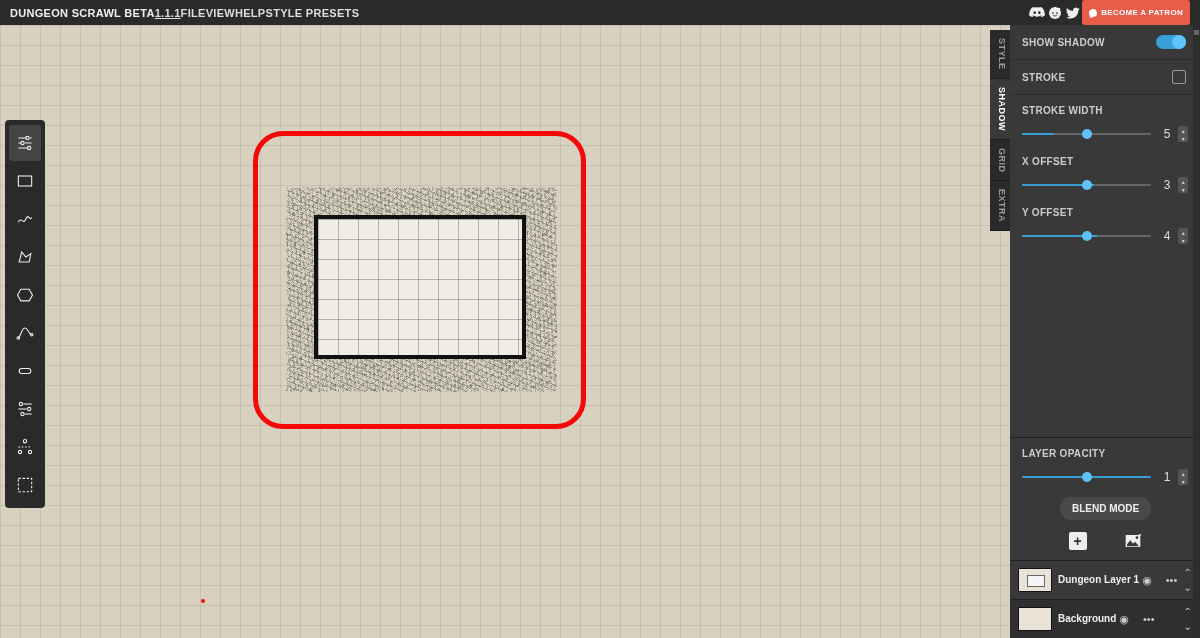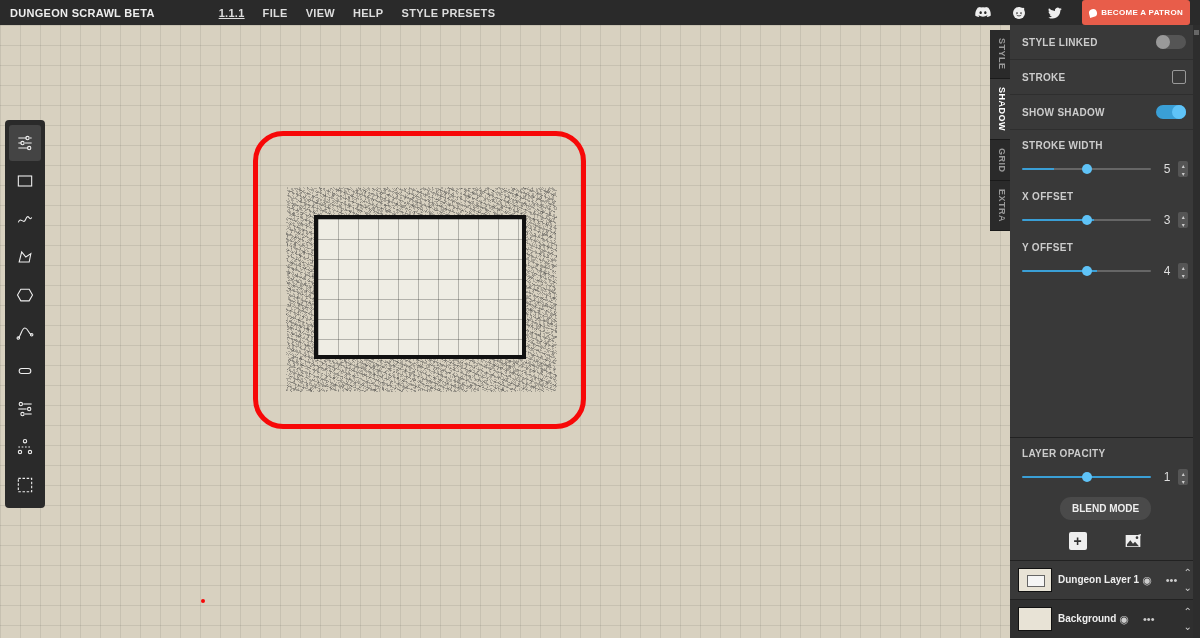--- a/index.html
+++ b/index.html
@@ -11,28 +11,27 @@
       background: #d8d1c0;
       position: relative;
     }
     
     .header {
       height: 25px;
       background: #2a2a2a;
       display: flex;
       align-items: center;
       padding: 0 10px;
-      gap: 18px;
       color: #ddd;
       font-size: 11px;
       font-weight: 600;
       letter-spacing: 0.3px;
     }
     .header .brand { font-weight: 700; color: #eee; }
-    .header .version { color: #ddd; text-decoration: underline; cursor: pointer; margin-left: 46px; }
+    .header .version { color: #ddd; text-decoration: underline; cursor: pointer; }
     .header .menu-item { cursor: pointer; }
     .header .spacer { flex: 1; }
     .header .social-icon {
       width: 18px; height: 18px; display: flex; align-items: center; justify-content: center;
       cursor: pointer; fill: #eee;
     }
     .patron-btn {
       background: #e85d4a;
       color: white;
       font-size: 8px;
@@ -364,30 +363,26 @@
 
 <div class="right-panel">
   <div class="tab-strip">
     <div class="side-tab">STYLE</div>
     <div class="side-tab active">SHADOW</div>
     <div class="side-tab">GRID</div>
     <div class="side-tab">EXTRA</div>
   </div>
 
   <div class="prop-row">
-    <span class="prop-label">STYLE LINKED</span>
-    <div class="toggle"></div>
+    <span class="prop-label">SHOW SHADOW</span>
+    <div class="toggle on"></div>
   </div>
   <div class="prop-row">
     <span class="prop-label">STROKE</span>
     <div class="checkbox"></div>
-  </div>
-  <div class="prop-row">
-    <span class="prop-label">SHOW SHADOW</span>
-    <div class="toggle on"></div>
   </div>
 
   <div class="slider-group">
     <span class="prop-label">STROKE WIDTH</span>
     <div class="slider-row">
       <input type="range" style="--fill: 25%;" value="50">
       <span class="slider-val">5</span>
       <div class="stepper"></div>
     </div>
   </div>

